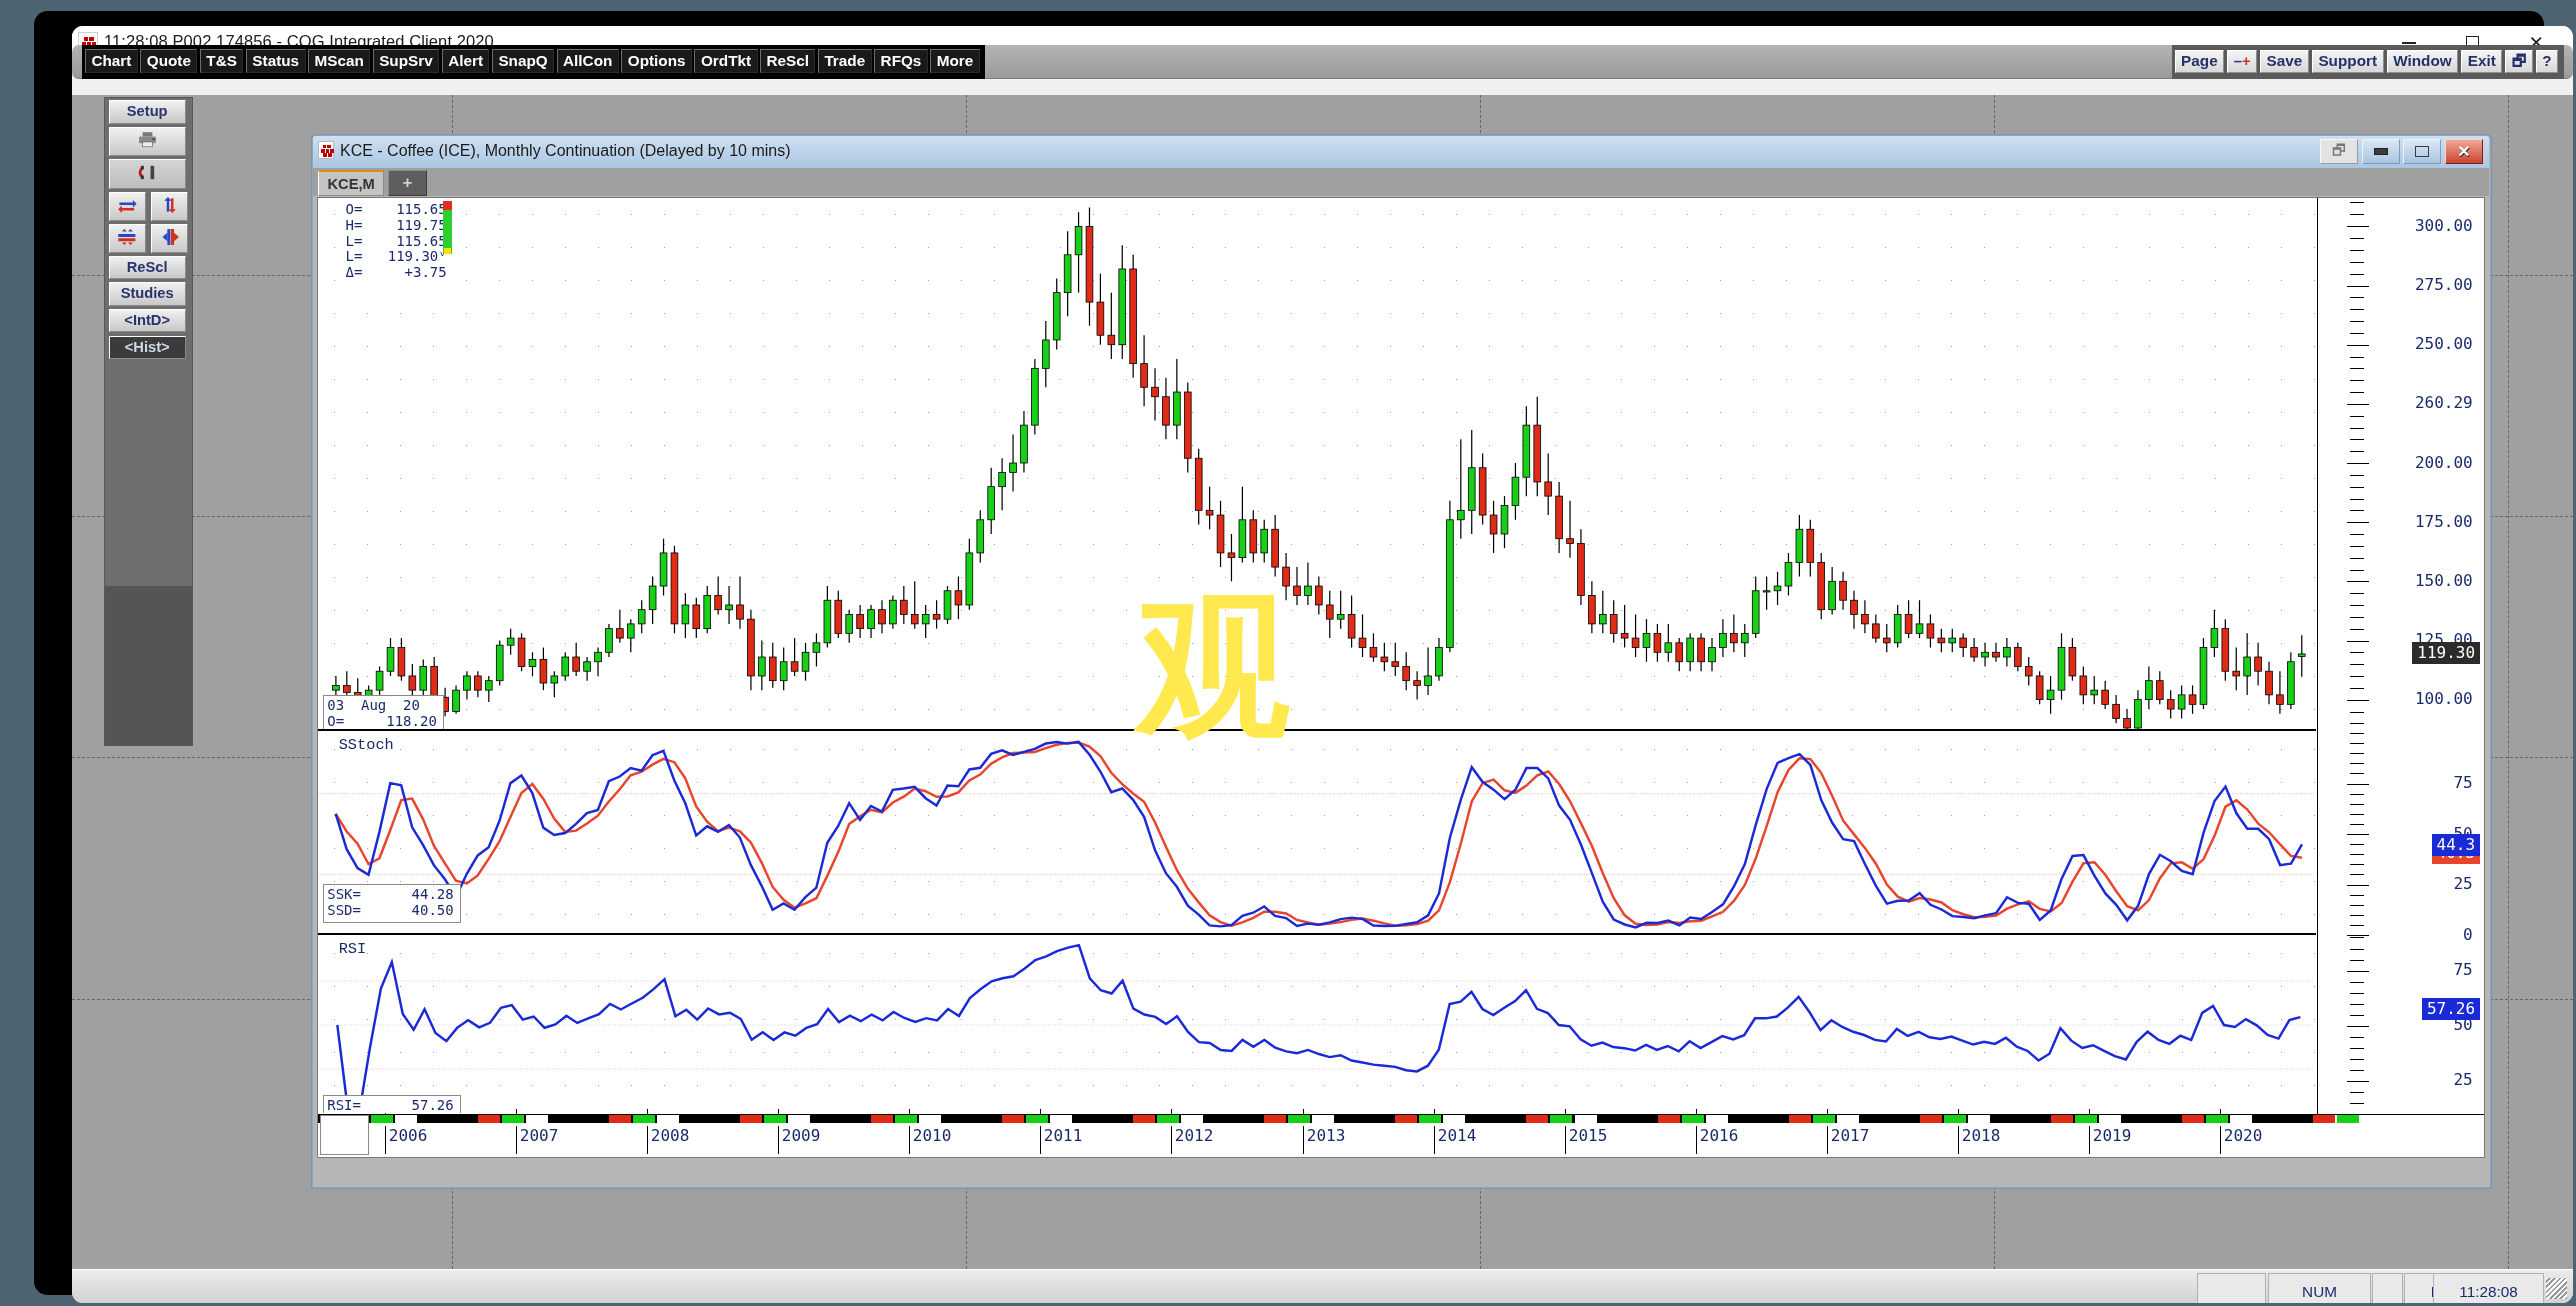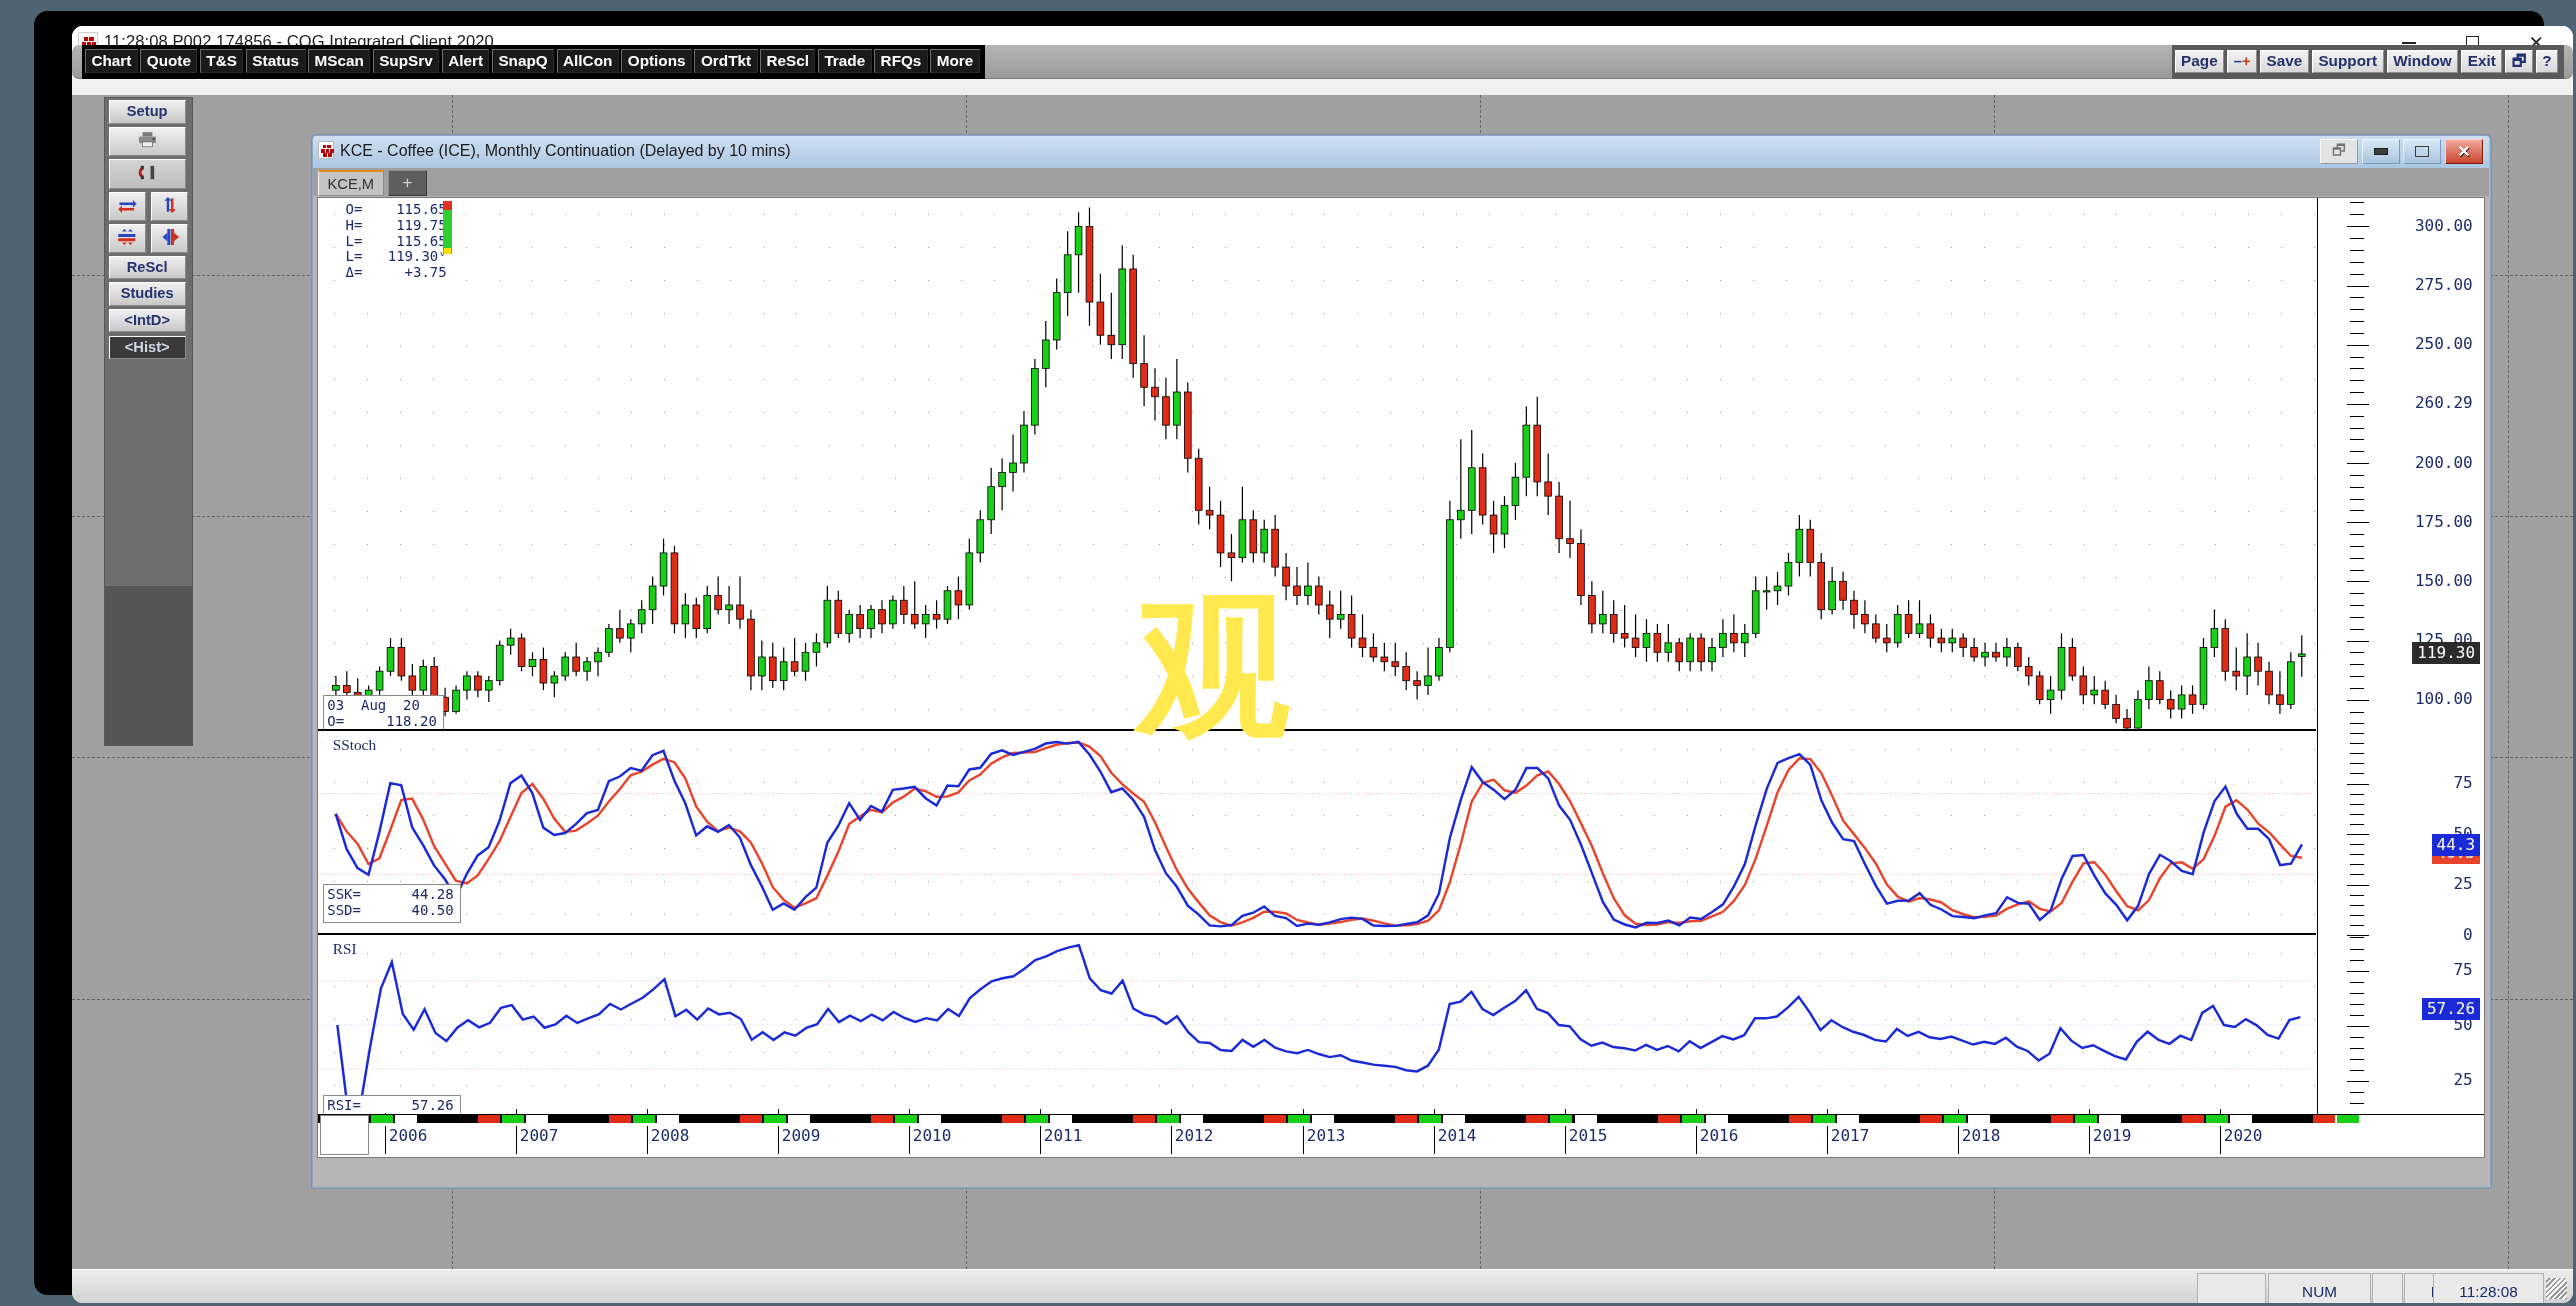--- a/index.html
+++ b/index.html
@@ -88,21 +88,21 @@
   #c-max { right:48px; background:linear-gradient(#d9e8f6,#a9c4e0); border-color:#eaf2fb #7f9cbb #7f9cbb #eaf2fb; }
   #c-close { right:6.1px; background:linear-gradient(#f2a79a,#c9462f); border-color:#f8d6cf #7e1c10 #7e1c10 #f8d6cf; }
   .g-min { width:14.7px; height:7.3px; background:#3c3c3c; border:0.6px solid #222; }
   .g-max { width:13.5px; height:11px; border:1.8px solid #3c3c3c; }
   .g-close { color:#fff; font-size:16px; font-weight:bold; text-shadow:0.6px 0.6px 0 #000; }
   .g-rest { color:#777; font-size:14.7px; }
 
   
   #tabstrip { position:absolute; left:0; top:32px; width:2176px; height:28px; background:#9f9f9f; }
   .ctab { position:absolute; top:2.4px; height:26px; padding:0 8.6px; font-size:14.7px;
-     display:flex; align-items:center; cursor:default; }
+     display:flex; align-items:center; cursor:default;font-weight:bold; }
   #tab-active { left:4.9px; background:#c3c3c3; color:#333;
      border:1.2px solid; border-color:#ffffff #8a8a8a #8a8a8a #ffffff; border-top:2.4px solid #e08a18; }
   #tab-plus { left:75px; background:#5e5e5e; color:#d0d0d0; font-size:17px;
      border:1.2px solid; border-color:#8d8d8d #3a3a3a #3a3a3a #8d8d8d; padding:0 13.5px;}
 
   
   #chartarea { position:absolute; left:3.7px; top:61px; width:2168px; height:961px;
      background:#ffffff; border:1.2px solid #787878; }
   #plots { position:absolute; left:0; top:0; width:1998px; height:916px; background:#fff; }
   #yaxis { position:absolute; right:0; top:0; width:167px; height:916px; background:#fff;
@@ -121,21 +121,21 @@
 
   
   .databox { position:absolute; background:#fff; border:1.2px solid #8a8a8a;
      font-family:"DejaVu Sans Mono", monospace; font-size:14px; color:#1a2b6b;
      padding:2.4px 6.1px 3.7px 3.7px; line-height:1.12; white-space:pre; z-index:6;}
   .databox.noborder { border:none; padding-left:1.2px; }
   #ohlc-top { left:3.7px; top:2.4px;margin-left:23px; }
   #ohlc-cursor { left:4.9px; top:497px; }
   #stoch-vals { left:4.9px; top:151px; }
   #rsi-vals { left:4.9px; top:158px; }
-  .panetitle { position:absolute; left:15px; top:3.7px; font-family:Liberation Serif, serif;
+  .panetitle { position:absolute; left:21px; top:3.7px; font-family:Liberation Mono, monospace;
      font-size:15.3px; color:#1a2b6b; z-index:6; }
 
   
   #lastbar { position:absolute; left:125px; top:3.7px; width:9.8px; height:53px; z-index:7; }
   #lastbar .red { position:absolute; left:0; top:0; width:9.8px; height:8.6px; background:#e03020; }
   #lastbar .grn { position:absolute; left:0; top:8.6px; width:9.8px; height:44px; background:#2ecf2e; }
   #lastbar .ylw { position:absolute; left:1.2px; bottom:0; width:6.7px; height:6.7px; background:#ffe000; }
 
   
   .ytick { position:absolute; right:115px; width:22px; height:0; border-top:1.8px solid #000; }

